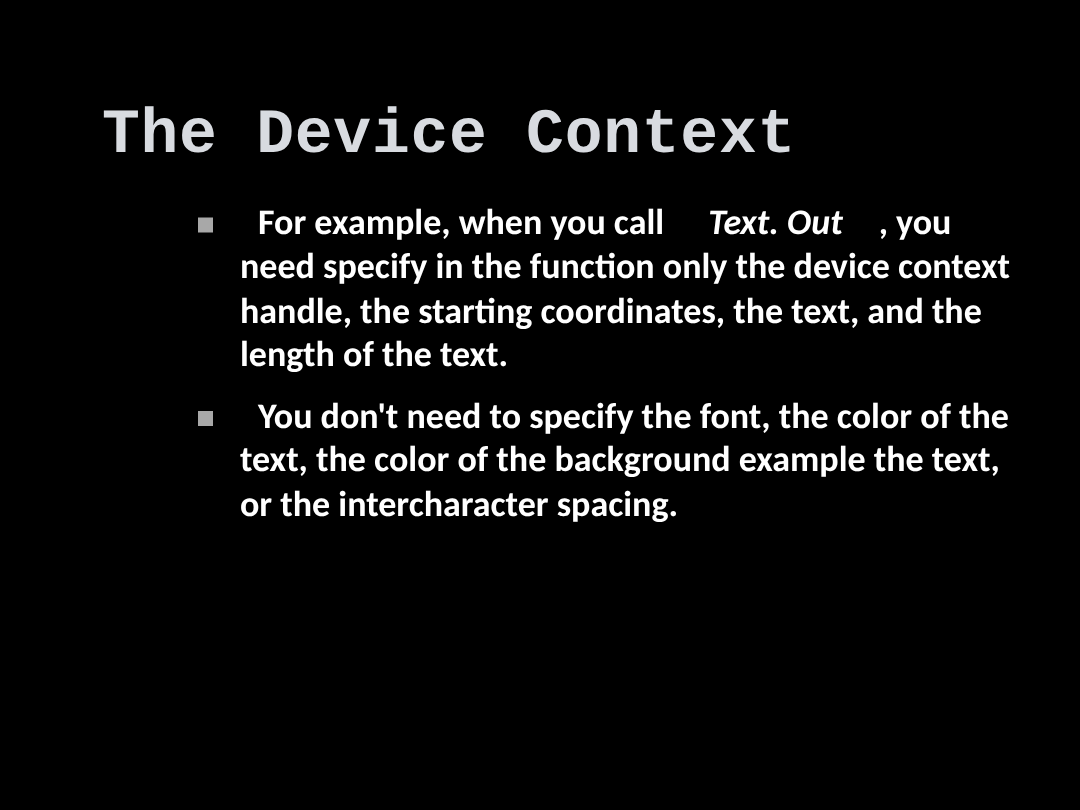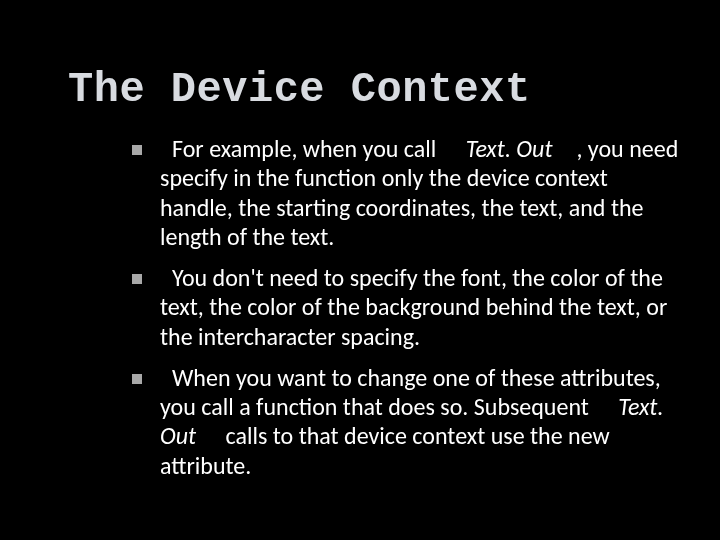--- a/index.html
+++ b/index.html
@@ -44,20 +44,21 @@
     color: #ffffff;
     font-size: 24px;
     line-height: 1.22;
     padding-left: 20px;
   }
   .bullet-list { list-style: none; }
   .bullet-list li {
     position: relative;
     padding-left: 28px;
     margin-bottom: 0px;
+    font-weight: bold;
   }
   .bullet-list li::before {
     content: "";
     position: absolute;
     left: 0;
     top: 0.45em;
     width: 10px;
     height: 10px;
     background: #a8a8a8;
   }
@@ -77,21 +78,18 @@
     <div class="accent-teal"></div>
     <div class="accent-orange"></div>
   </div>
 
   <div class="content">
     <ul class="bullet-list">
       <li>
         <span>For example, when you call </span><span class="italic">Text. Out</span><span>, you need specify in the function only the device context handle, the starting coordinates, the text, and the length of the text.</span>
       </li>
       <li>
-        <span>You don't need to specify the font, the color of the text, the color of the background behind the text, or the intercharacter spacing.</span><span class="italic"></span><span></span>
-      </li>
-      <li>
-        <span>When you want to change one of these attributes, you call a function that does so. Subsequent </span><span class="italic">Text. Out</span><span> calls to that device context use the new attribute.</span>
+        <span>You don't need to specify the font, the color of the text, the color of the background example the text, or the intercharacter spacing.</span><span class="italic"></span><span></span>
       </li>
     </ul>
   </div>
 
 </div>
 
 </body></html>

